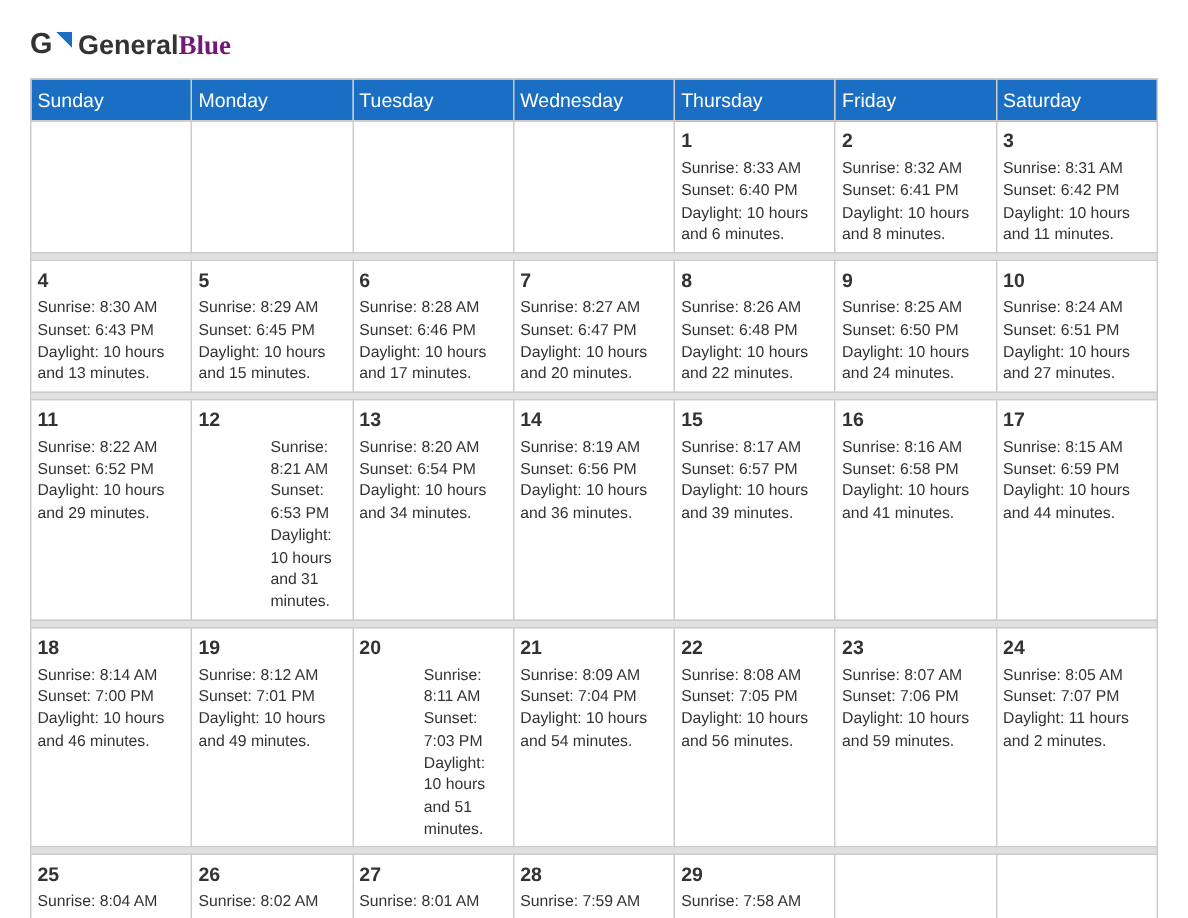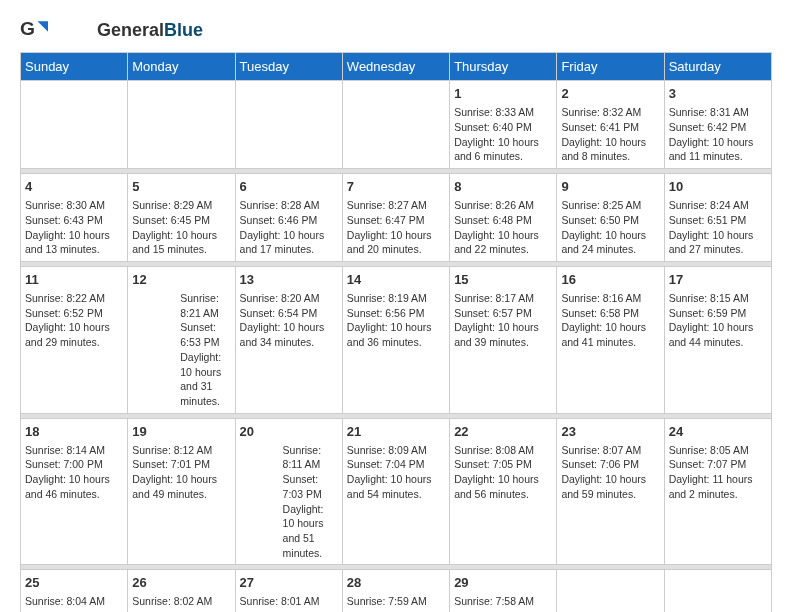--- a/index.html
+++ b/index.html
@@ -18,26 +18,26 @@
     }
     .logo {
       display: flex;
       align-items: center;
       gap: 4px;
     }
     .logo-text-general {
       font-size: 18px;
       font-weight: bold;
       color: #333;
-      margin-left: 45px;
     }
     .logo-text-blue {
       font-size: 18px;
       font-weight: bold;
-      color: #0c4a6e;
+      color: #701a75;
+      font-family: Liberation Serif, serif;
     }
     .logo-icon {
       width: 28px;
       height: 28px;
     }
     .title-section {
       text-align: right;
     }
     .main-title {
       font-size: 36px;

